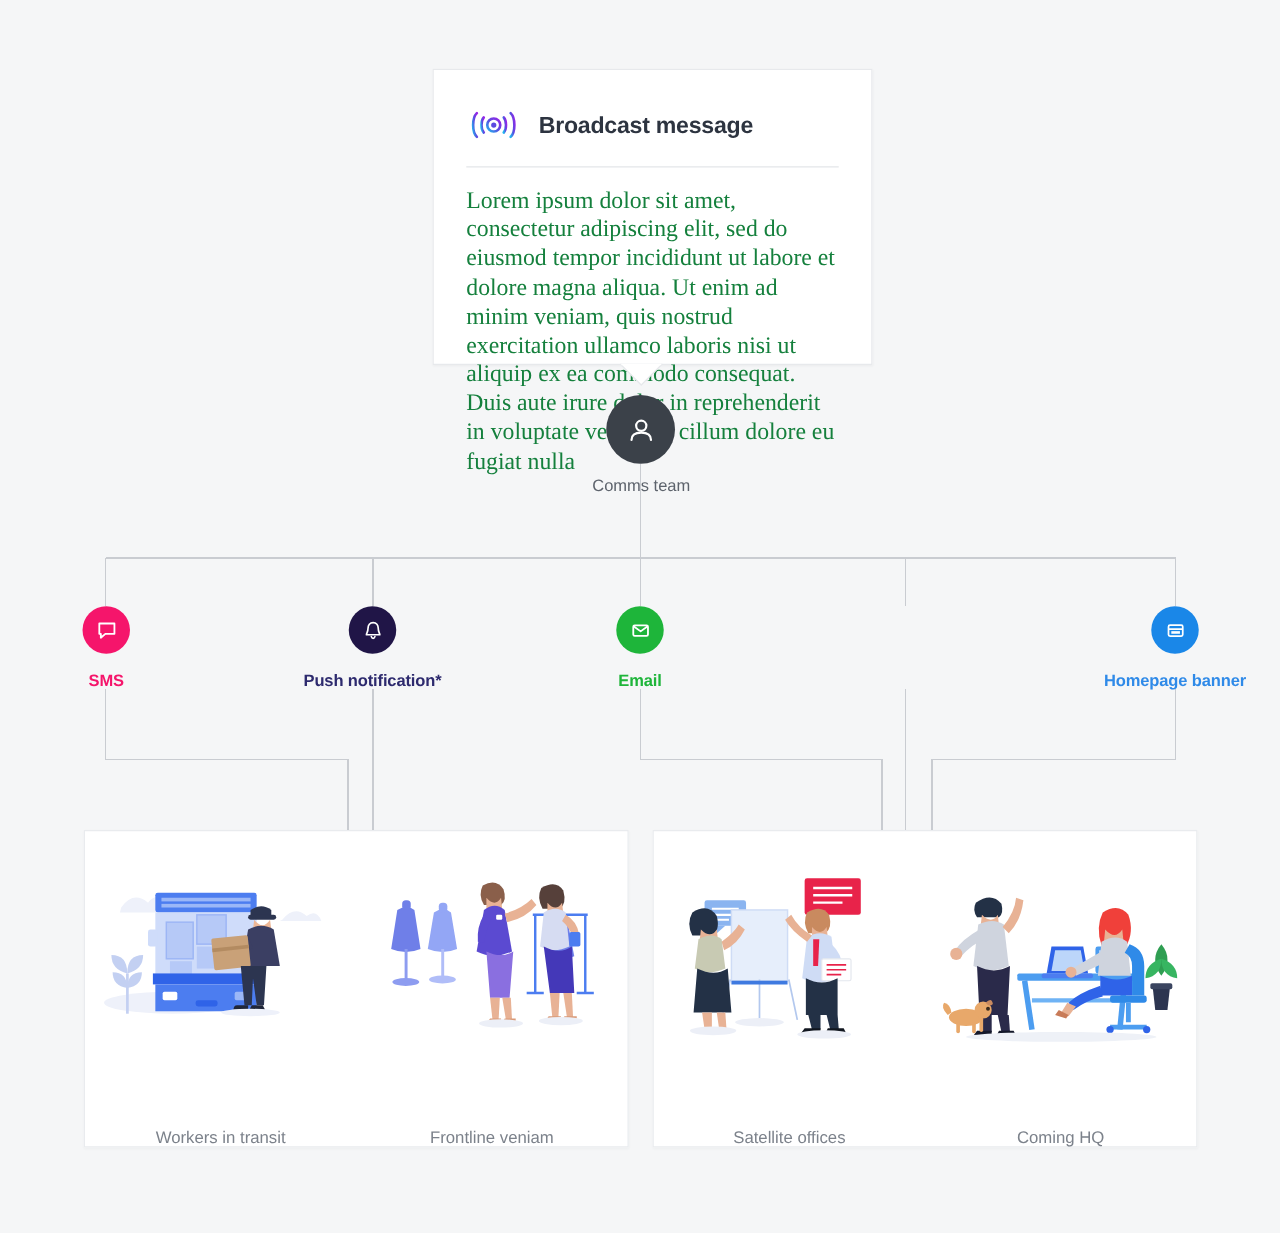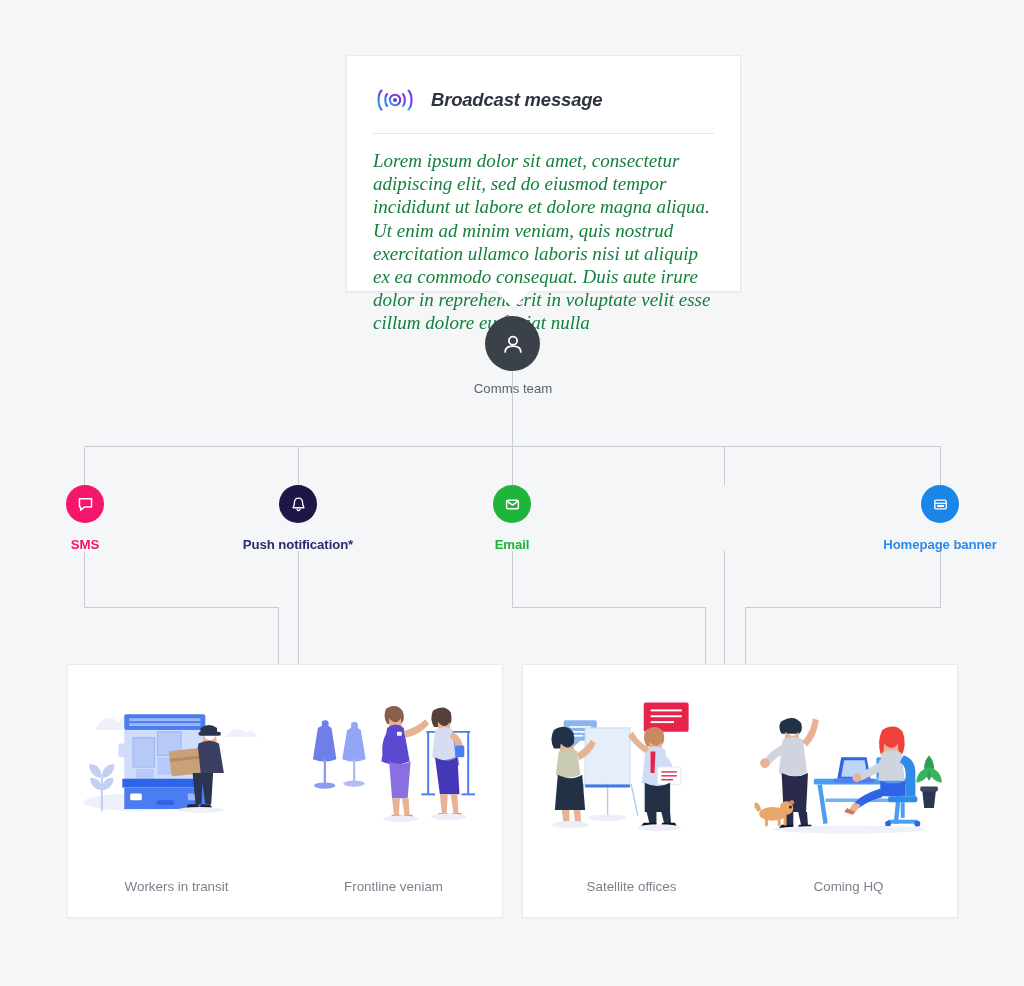--- a/index.html
+++ b/index.html
@@ -13,25 +13,24 @@
     overflow:hidden;
     -webkit-font-smoothing:antialiased;
   }
   #stage { position:absolute; left:0; top:0; width:1024px; height:986px; }
 
   
   #wires { position:absolute; left:0; top:0; width:1024px; height:986px; }
 
   
   .msg-card {
-    position:absolute; left:346px; top:55px; width:395px; height:237px;
+    position:absolute; left:346px; top:55px; width:352px; height:237px;
     background:#ffffff;
     border:1px solid #e7e9ec;
     box-shadow:0 1px 2px rgba(30,40,60,.05);
-    font-style:italic;
   }
   .msg-head { display:flex; align-items:center; padding:29px 26px 0 26px; }
   .msg-head .bicon { width:44px; height:30px; flex:none; margin-right:14px; }
   .msg-title {
     font-size:18.5px; font-weight:bold; color:#2d3440; letter-spacing:-0.2px;
     font-family:"Liberation Sans", sans-serif;
   }
   .msg-rule { height:1px; background:#e4e6e9; margin:18px 26px 0 26px; }
   .msg-body {
     padding:15px 26px 0 26px;
@@ -64,21 +63,21 @@
 
   
   .aud-card {
     position:absolute; top:664px; height:254px;
     background:#ffffff; border:1px solid #e9ebee;
     box-shadow:0 1px 2px rgba(30,40,60,.04);
   }
   #aud-left  { left:67px;  width:436px; }
   #aud-right { left:522px; width:436px; }
   .aud-inner { display:flex; height:100%; }
-  .aud-cell { flex:1; display:flex; flex-direction:column; align-items:center; justify-content:flex-start; padding-top:26px; }
+  .aud-cell { flex:1; display:flex; flex-direction:column; align-items:center; justify-content:space-between; padding-top:26px; }
   .aud-art { height:160px; display:flex; align-items:flex-end; justify-content:center; }
   .aud-name { margin-top:28px; font-size:13.4px; color:#7c828b; }
 
   .footnote {
     position:absolute; left:0; top:935px; width:1024px; text-align:center;
     font-size:11.6px; color:#8d939b;
   }
 </style>
 </head>
 <body>

